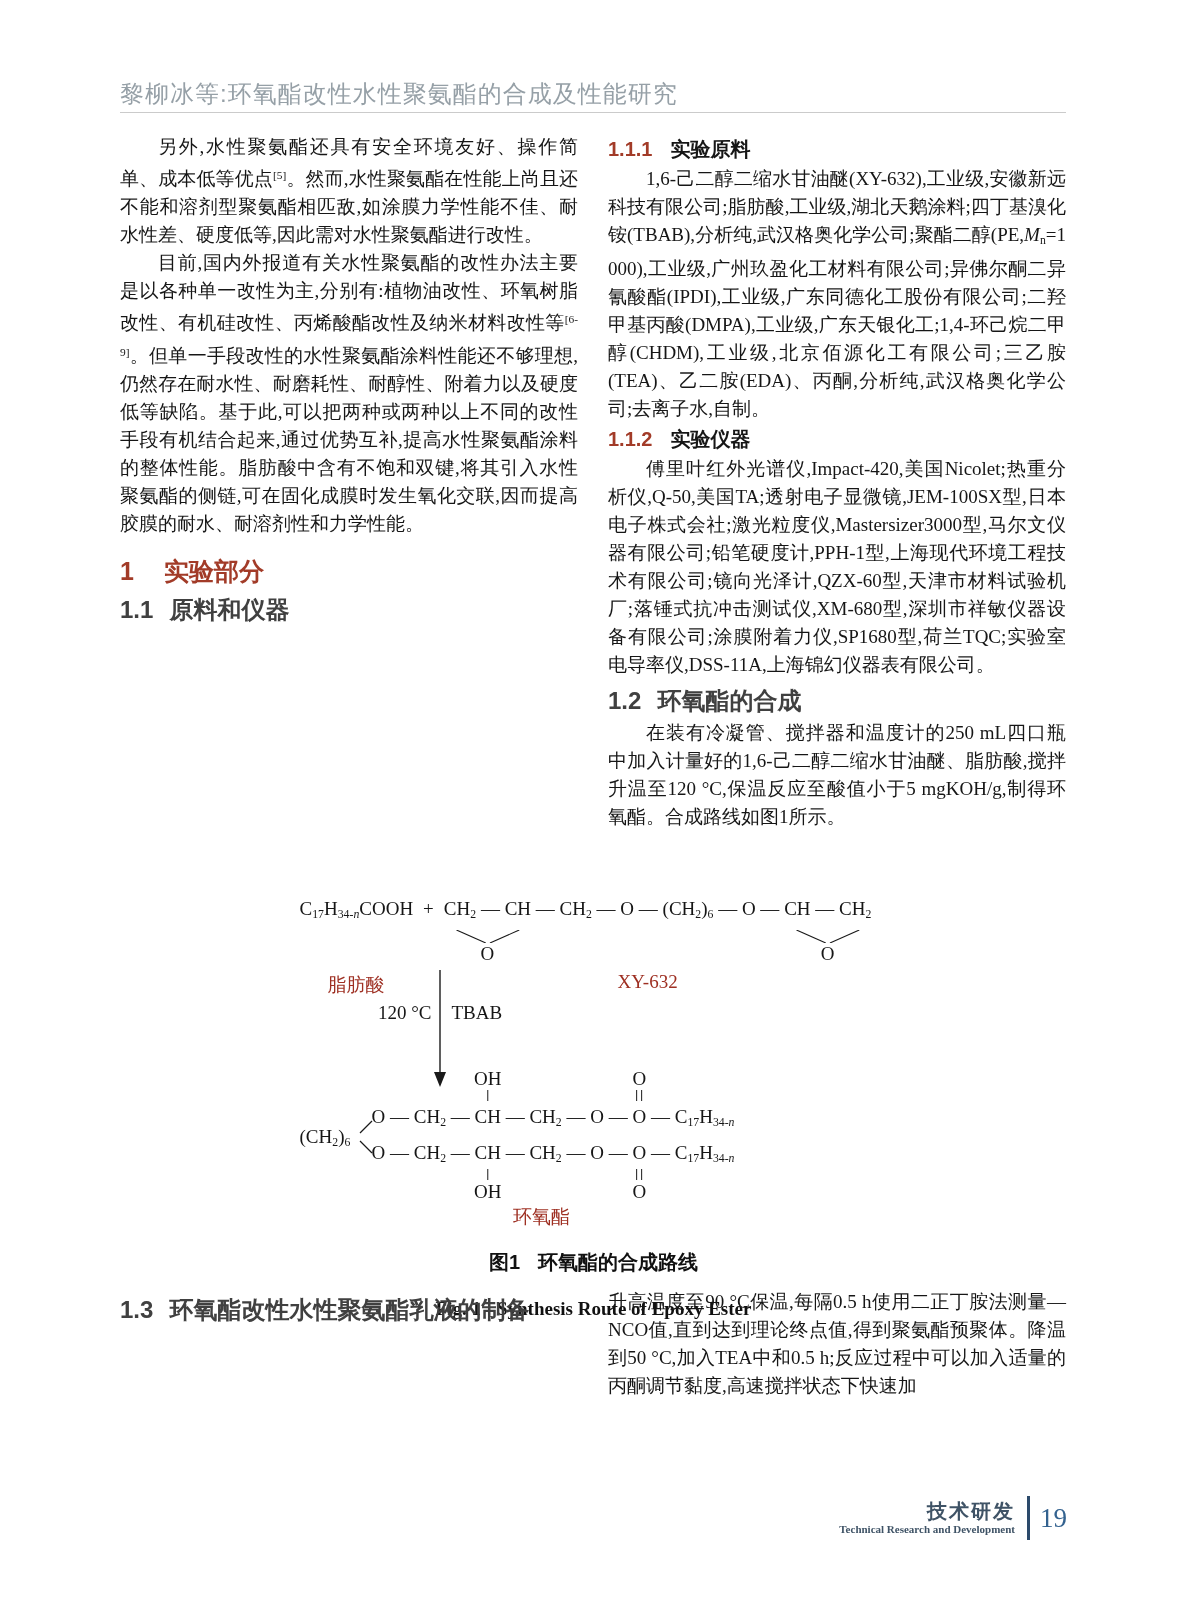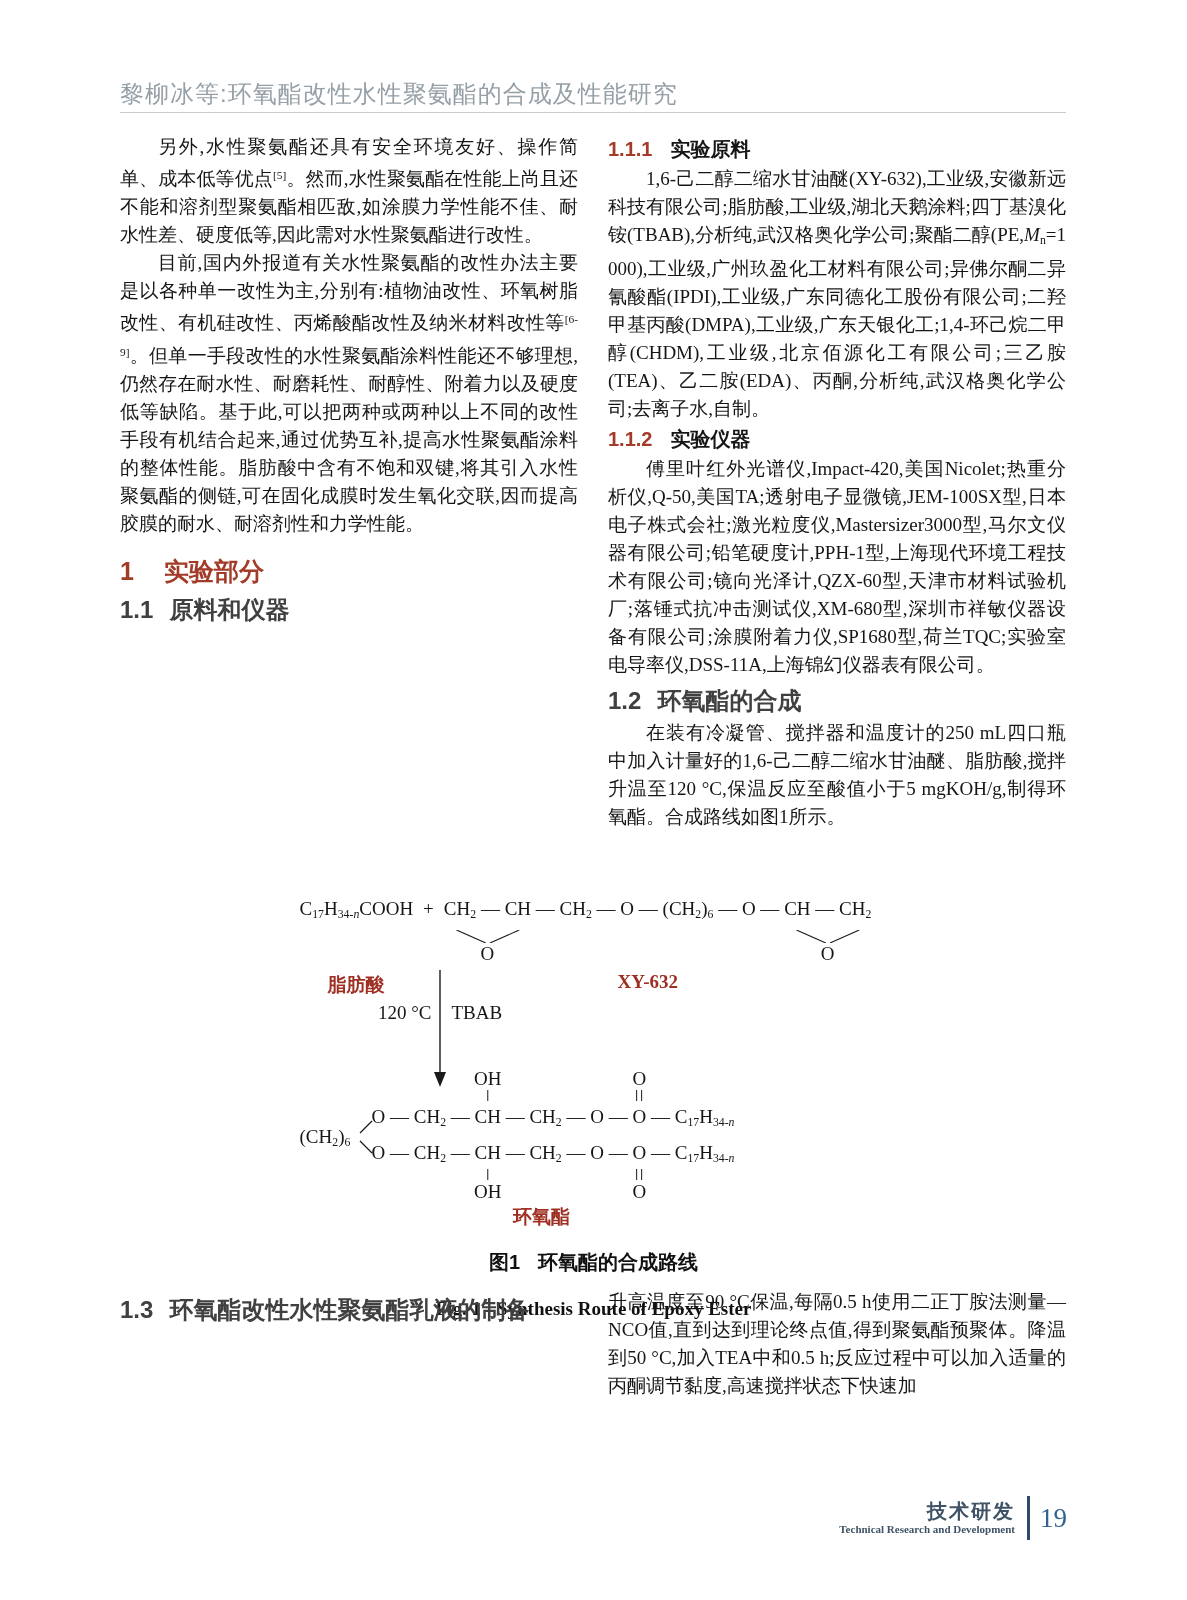--- a/index.html
+++ b/index.html
@@ -37,21 +37,21 @@
   .h3{margin:2px 0;font-family:"Liberation Sans","DejaVu Sans",sans-serif;
       font-weight:600;font-size:20px;line-height:28px;color:#161616;}
   .h3 .num{color:#a23b28;font-weight:bold;margin-right:18px;}
 
   
   .figure{position:absolute;top:888px;left:0;width:100%;}
   .diagram{position:relative;width:640px;height:345px;margin:0 auto;
            transform:translateX(14px);font-size:19px;line-height:26px;}
   .bonds{position:absolute;left:0;top:0;width:640px;height:345px;}
   .drow{position:absolute;white-space:nowrap;}
-  .dlabel{position:absolute;white-space:nowrap;font-weight:bold;color:#9e2f22;}
+  .dlabel{position:absolute;white-space:nowrap;font-weight:normal;color:#9e2f22;}
   .dcond{position:absolute;white-space:nowrap;}
   .plus{margin:0 10px;}
 
   .rel{position:relative;display:inline-block;}
   .att{position:absolute;left:50%;transform:translateX(-50%);
        display:flex;flex-direction:column;align-items:center;line-height:1;}
   .att.above{bottom:100%;margin-bottom:1px;}
   .att.below{top:100%;margin-top:1px;}
   .alabel{line-height:1;}
   .vbond{width:1.4px;height:11px;background:#1a1a1a;margin:2px 0;}

